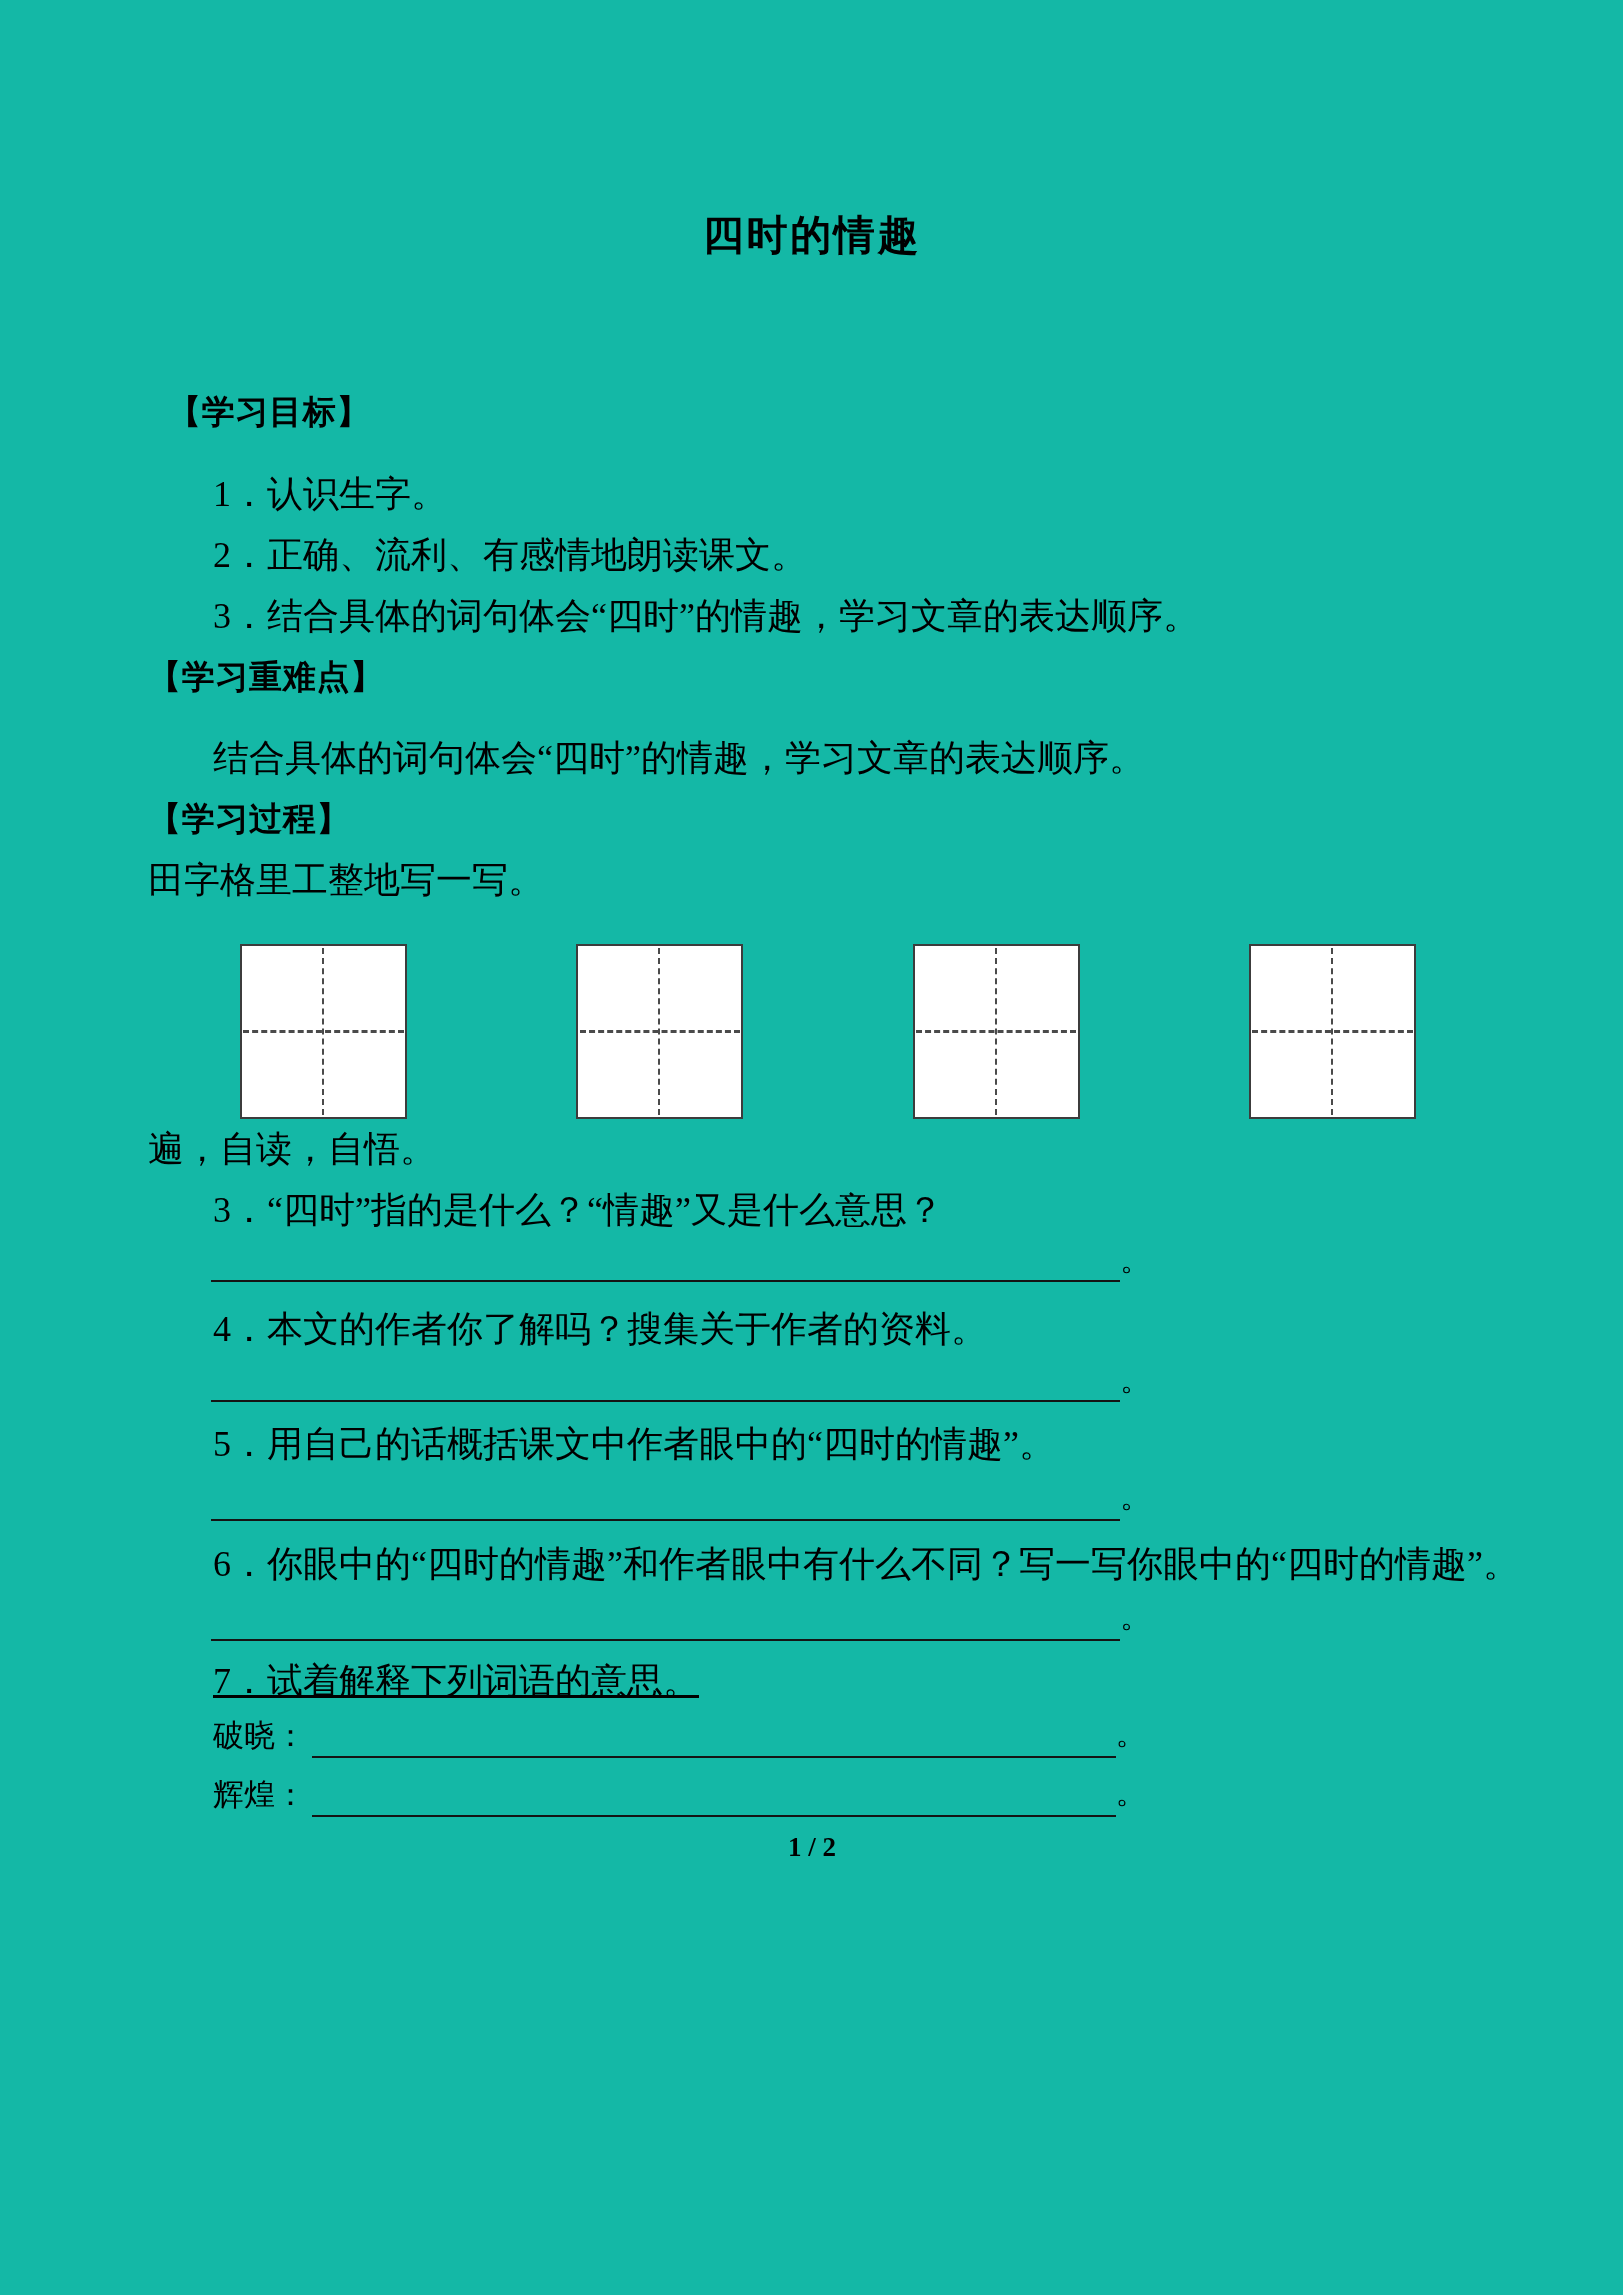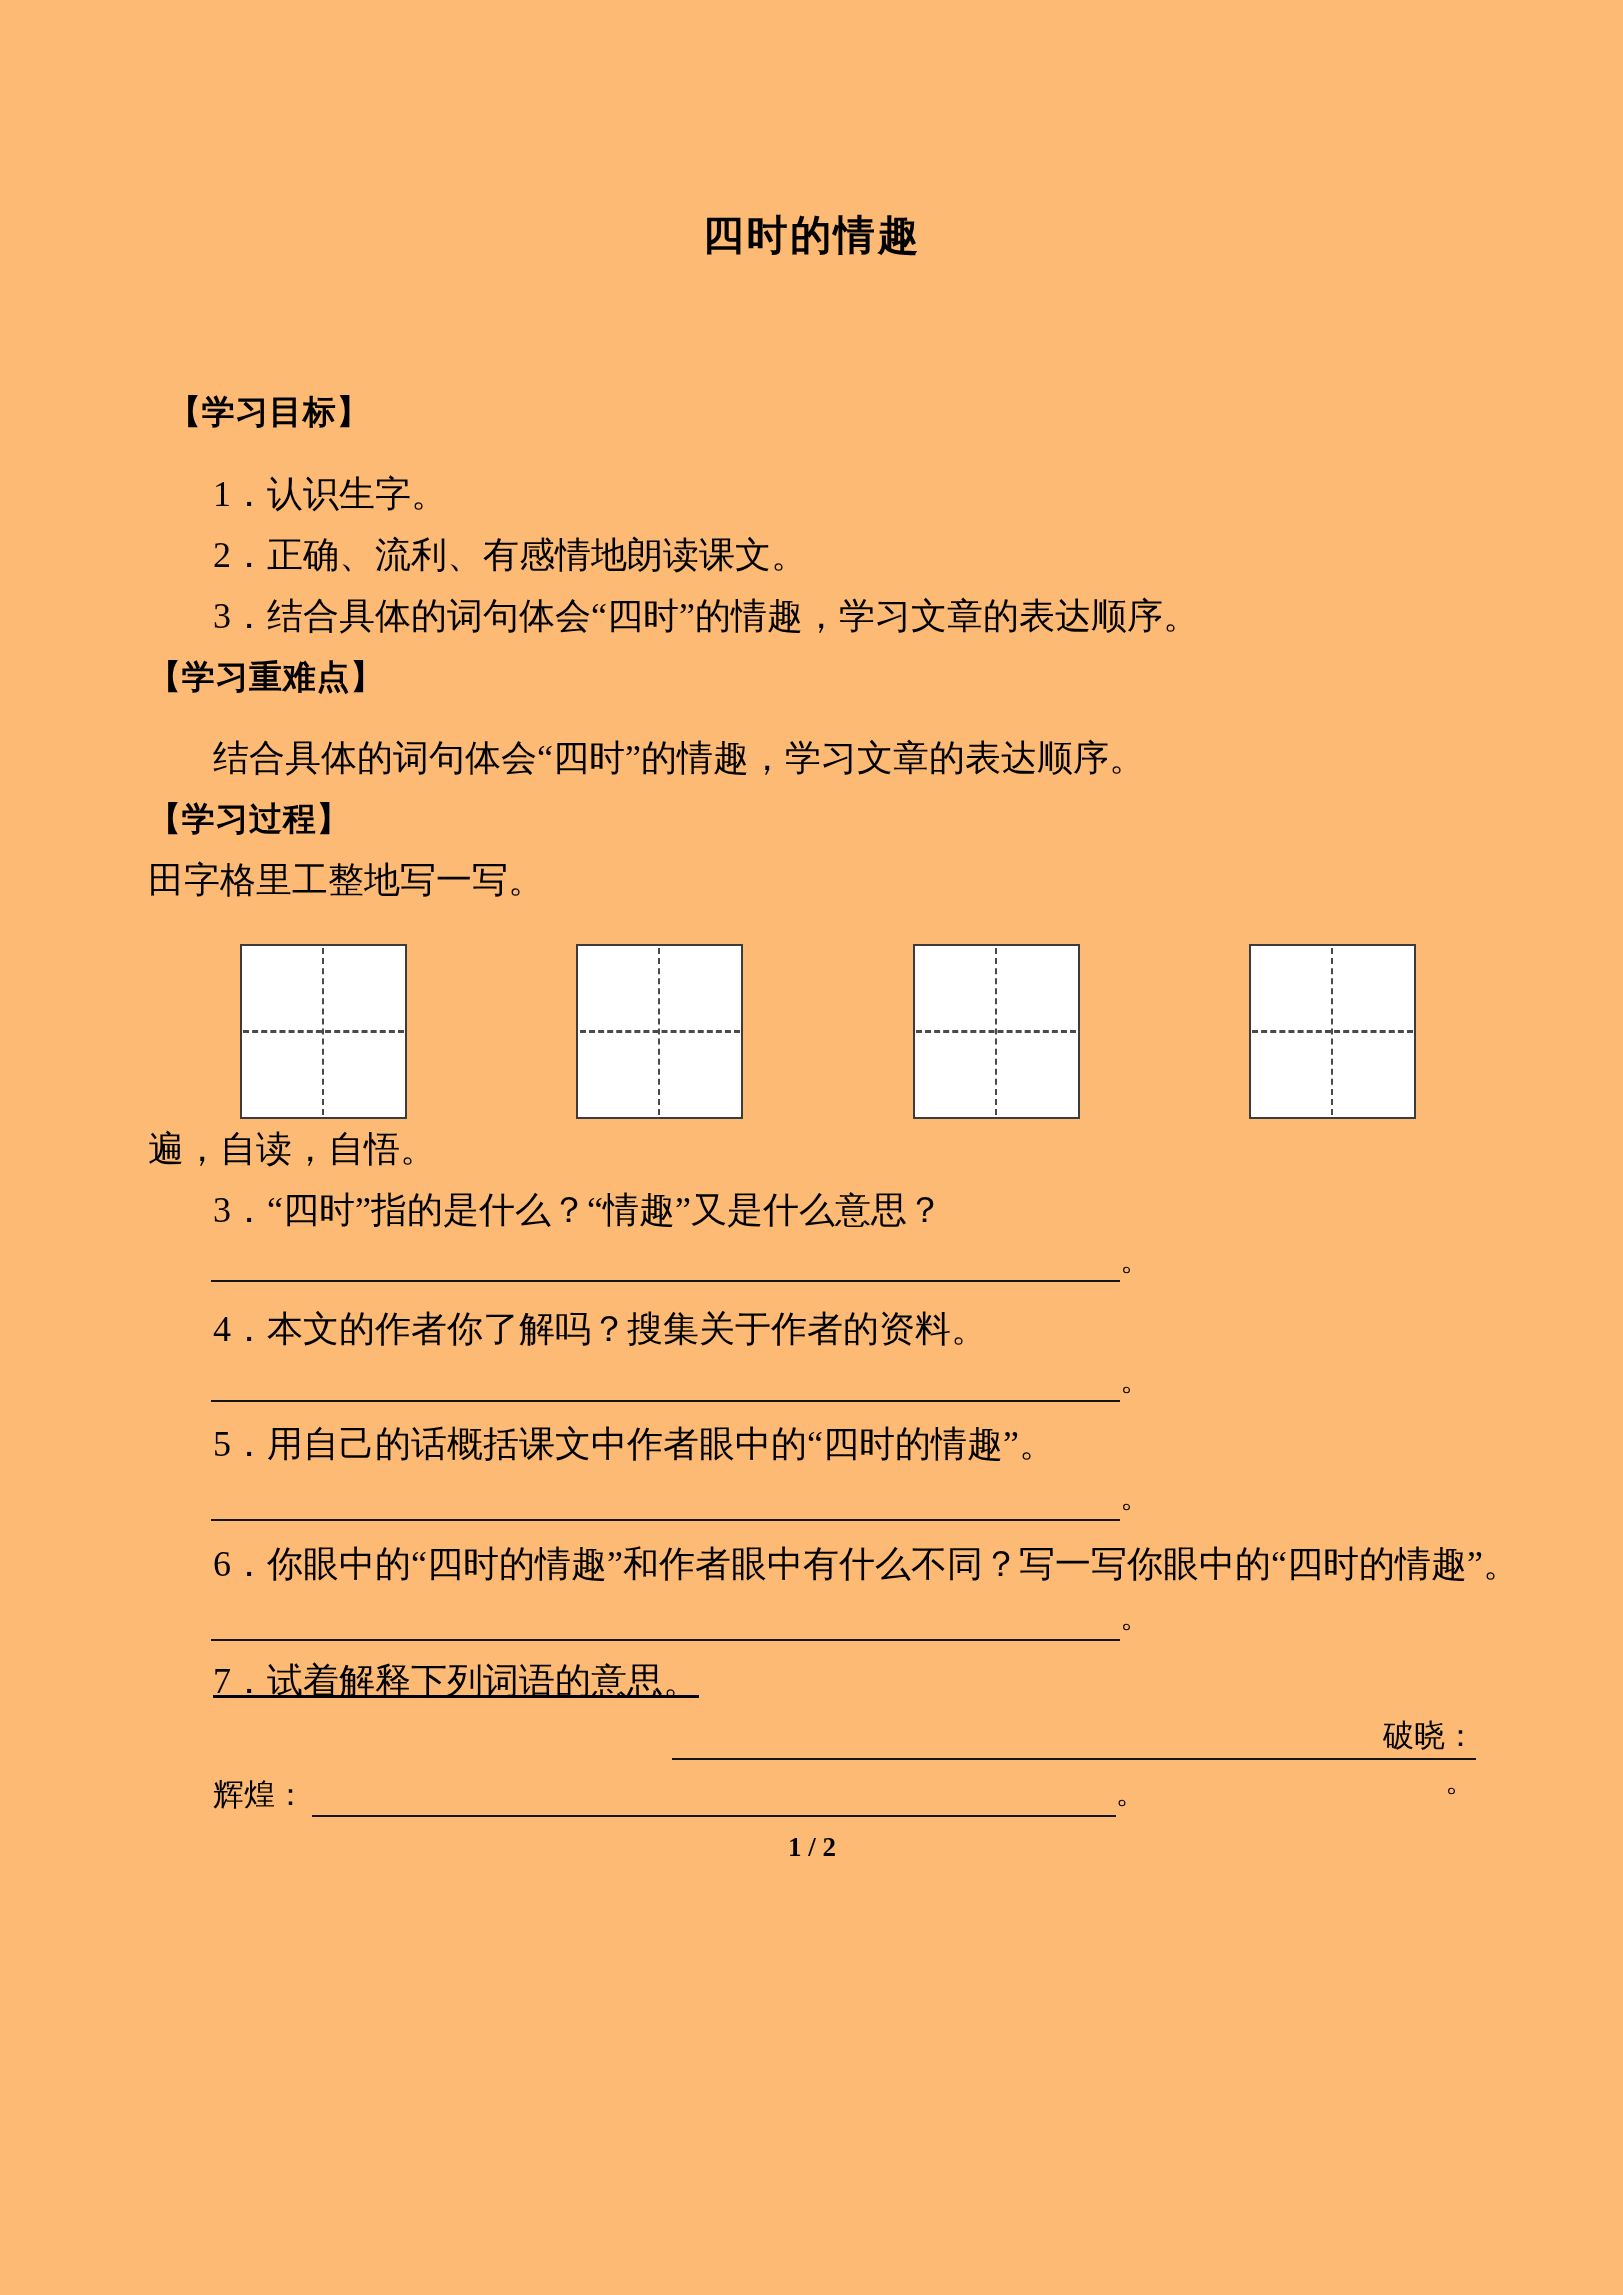--- a/index.html
+++ b/index.html
@@ -1,19 +1,19 @@
 <!DOCTYPE html>
 <html style="font-size:11px"><head>
 <meta charset="utf-8">
 <style>
   html,body{margin:0;padding:0;background:#ffffff;}
   .page{
     position:relative;
     width:1623px;height:2295px;
-    background:#fdba74;color:#000000;
+    background:#14b8a6;color:#000000;
     font-family:"Liberation Serif","DejaVu Serif",serif;
     box-sizing:border-box;
     padding:205px 147px 0 148px;
     overflow:hidden;
   }
   .doc-title{
     height:61px;line-height:61px;
     text-align:center;
     font-size:41px;font-weight:bold;
     letter-spacing:2.7px;
@@ -78,21 +78,21 @@
   .ar-4 .answer-rule{height:43px;}
   .ar-4 .answer-period{line-height:43px;height:46px;}
   .step4-line{margin-top:17px;}
   .step5-line{margin-top:12.3px;}
   .step6-line{margin-top:12.3px;}
   .step7-line{margin-top:10.2px;text-decoration:underline;}
   .term-row{
     display:flex;align-items:flex-end;
     height:45px;
   }
-  .term-row-1{margin-top:1.4px;flex-direction:column;}
+  .term-row-1{margin-top:1.4px;}
   .term-row-2{margin-top:13.6px;}
   .term-label{
     margin-left:65px;
     font-size:31px;line-height:45px;height:45px;
     white-space:nowrap;
   }
   .term-rule{
     margin-left:5.5px;width:804px;height:42px;
     border-bottom:2.7px solid #141414;
   }

